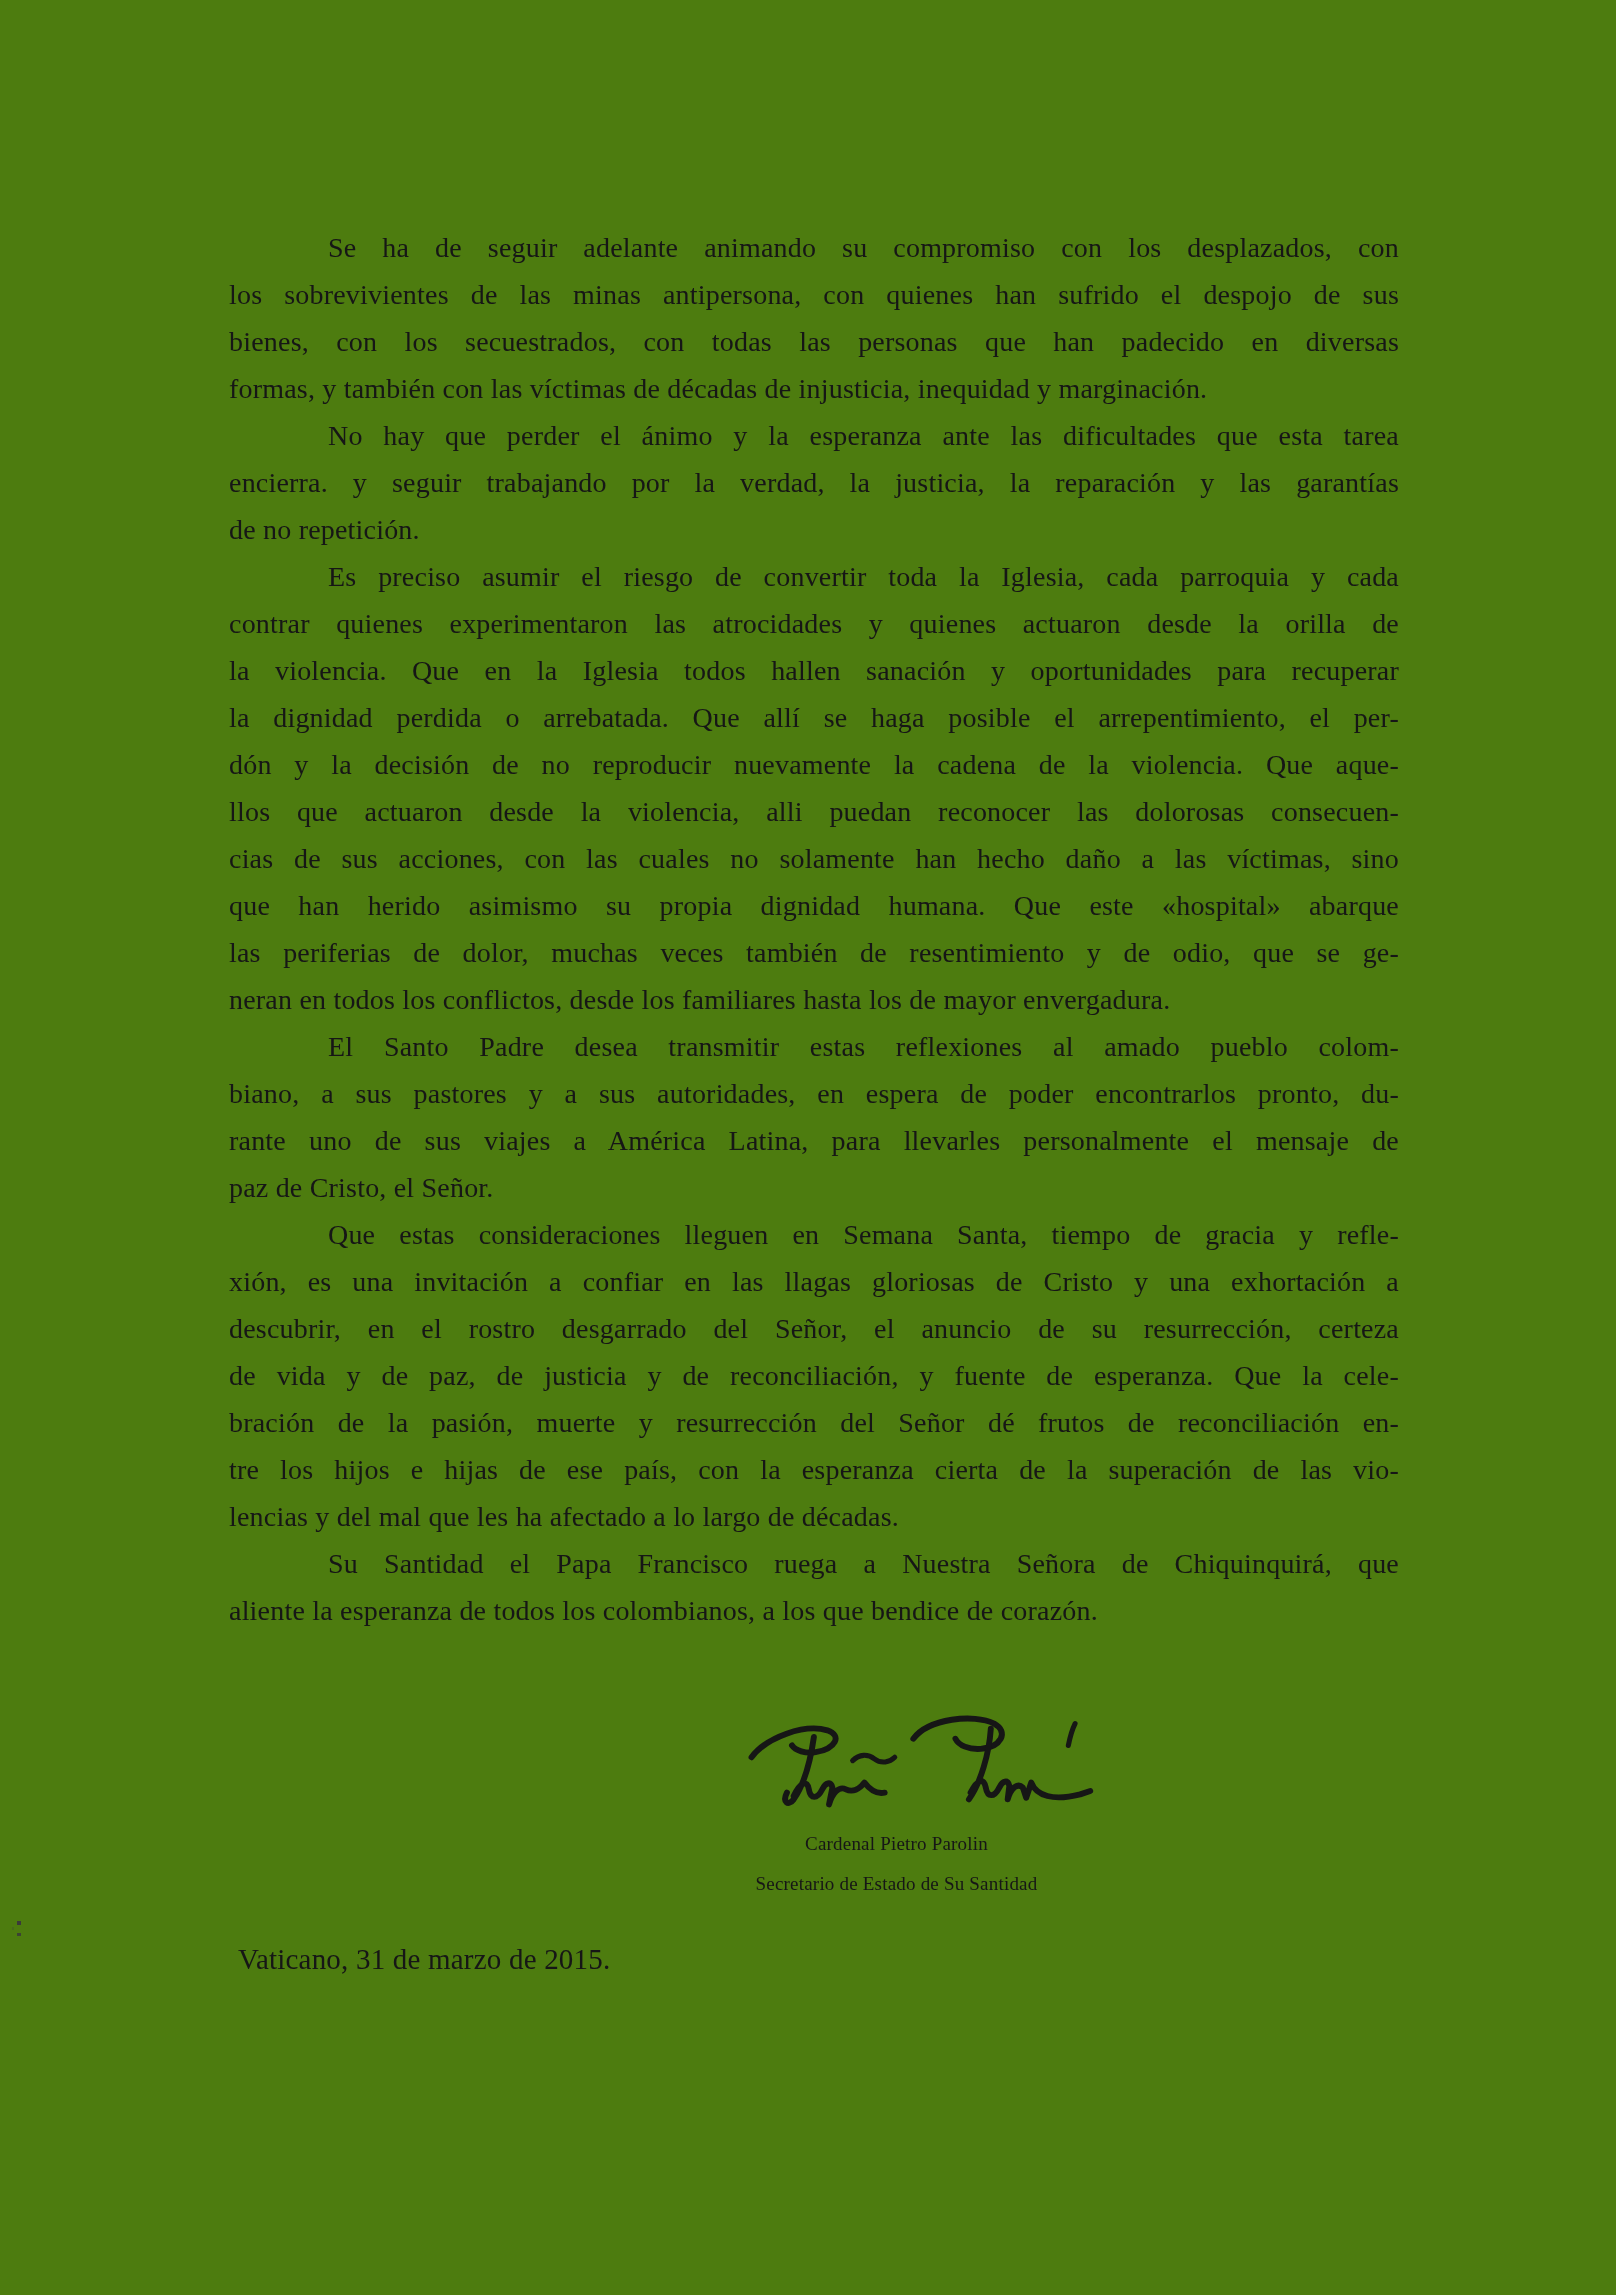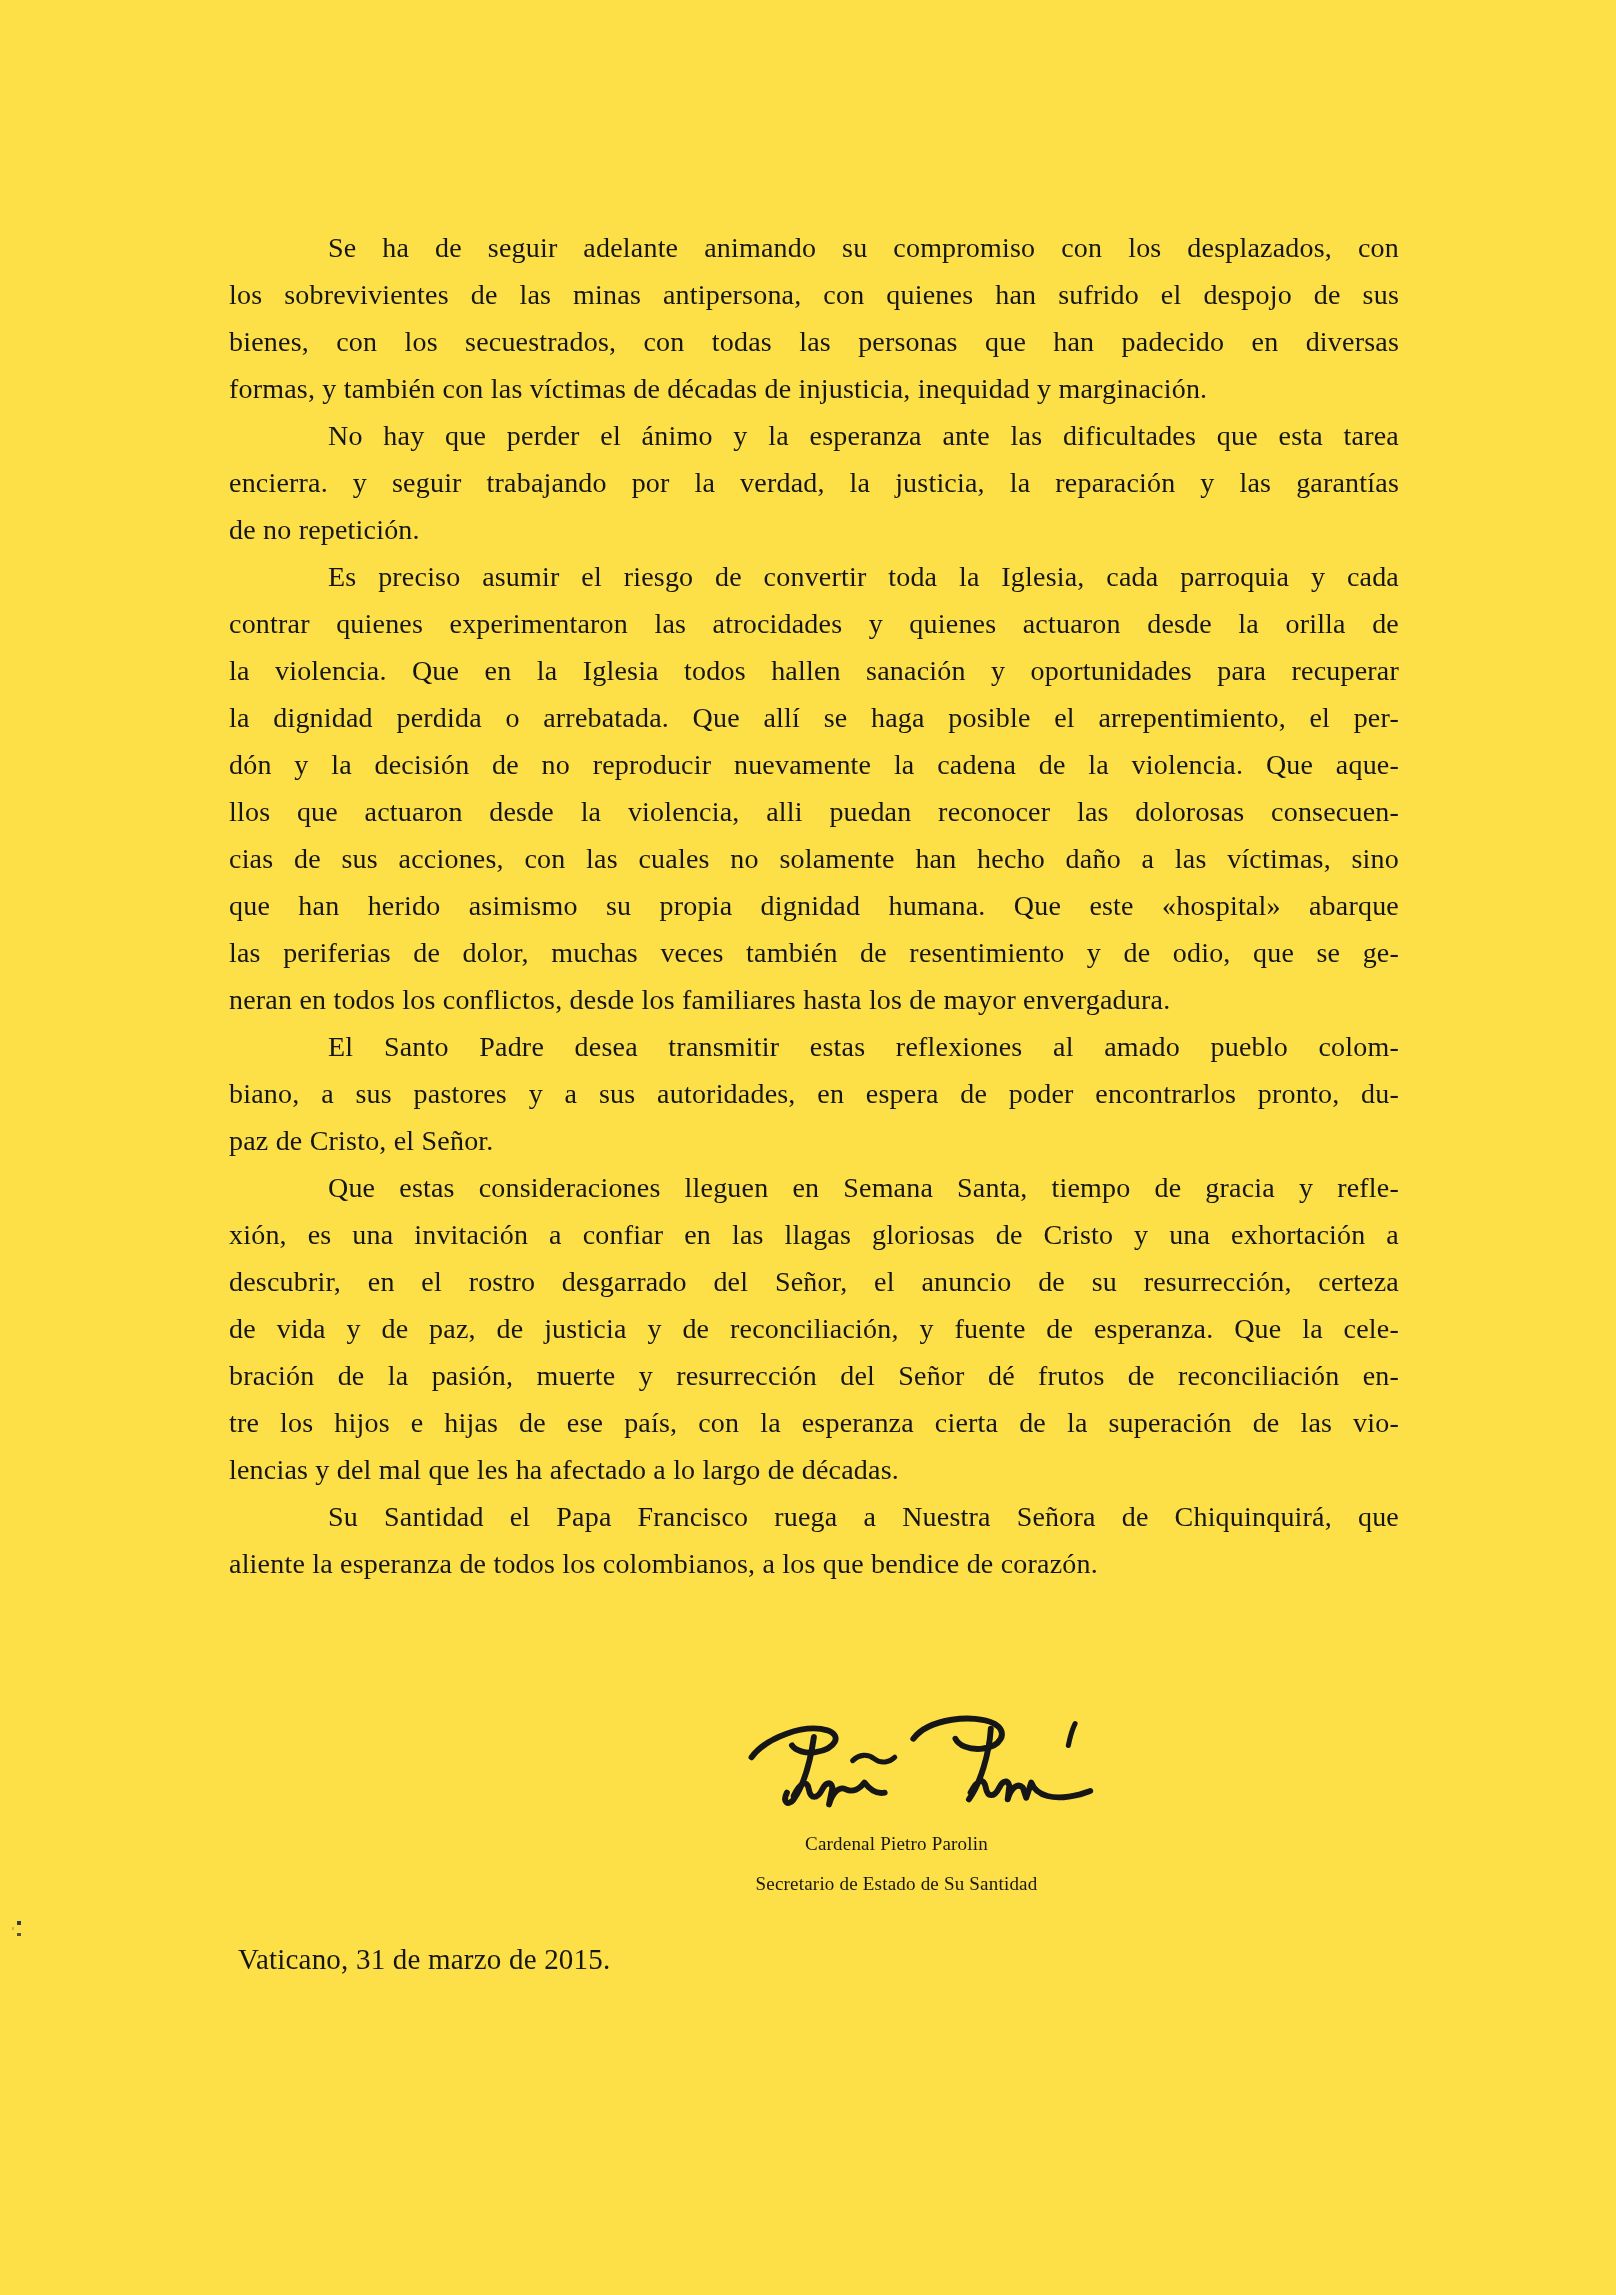--- a/index.html
+++ b/index.html
@@ -1,20 +1,20 @@
 <!DOCTYPE html>
 <html style="font-size:13.5px"><head>
 <meta charset="utf-8">
 <style>
   html,body { margin:0; padding:0; background:#e8e8e8; }
   .page {
     position: relative;
     width: 1617px;
     height: 2295px;
-    background: #fde047;
+    background: #4d7c0f;
     overflow: hidden;
     font-family: "Liberation Serif", "DejaVu Serif", serif;
     color: #161616;
   }
   .body-text {
     position: absolute;
     left: 229px;
     top: 224px;
     width: 1170px;
   }
@@ -82,20 +82,21 @@
       <div class="line just">la violencia. Que en la Iglesia todos hallen sanación y oportunidades para recuperar</div>
       <div class="line just">la dignidad perdida o arrebatada. Que allí se haga posible el arrepentimiento, el per-</div>
       <div class="line just">dón y la decisión de no reproducir nuevamente la cadena de la violencia. Que aque-</div>
       <div class="line just">llos que actuaron desde la violencia, alli puedan reconocer las dolorosas consecuen-</div>
       <div class="line just">cias de sus acciones, con las cuales no solamente han hecho daño a las víctimas, sino</div>
       <div class="line just">que han herido asimismo su propia dignidad humana. Que este «hospital» abarque</div>
       <div class="line just">las periferias de dolor, muchas veces también de resentimiento y de odio, que se ge-</div>
       <div class="line">neran en todos los conflictos, desde los familiares hasta los de mayor envergadura.</div>
       <div class="line indent just">El Santo Padre desea transmitir estas reflexiones al amado pueblo colom-</div>
       <div class="line just">biano, a sus pastores y a sus autoridades, en espera de poder encontrarlos pronto, du-</div>
+      <div class="line just">rante uno de sus viajes a América Latina, para llevarles personalmente el mensaje de</div>
       <div class="line">paz de Cristo, el Señor.</div>
       <div class="line indent just">Que estas consideraciones lleguen en Semana Santa, tiempo de gracia y refle-</div>
       <div class="line just">xión, es una invitación a confiar en las llagas gloriosas de Cristo y una exhortación a</div>
       <div class="line just">descubrir, en el rostro desgarrado del Señor, el anuncio de su resurrección, certeza</div>
       <div class="line just">de vida y de paz, de justicia y de reconciliación, y fuente de esperanza. Que la cele-</div>
       <div class="line just">bración de la pasión, muerte y resurrección del Señor dé frutos de reconciliación en-</div>
       <div class="line just">tre los hijos e hijas de ese país, con la esperanza cierta de la superación de las vio-</div>
       <div class="line">lencias y del mal que les ha afectado a lo largo de décadas.</div>
       <div class="line indent just">Su Santidad el Papa Francisco ruega a Nuestra Señora de Chiquinquirá, que</div>
       <div class="line">aliente la esperanza de todos los colombianos, a los que bendice de corazón.</div>

